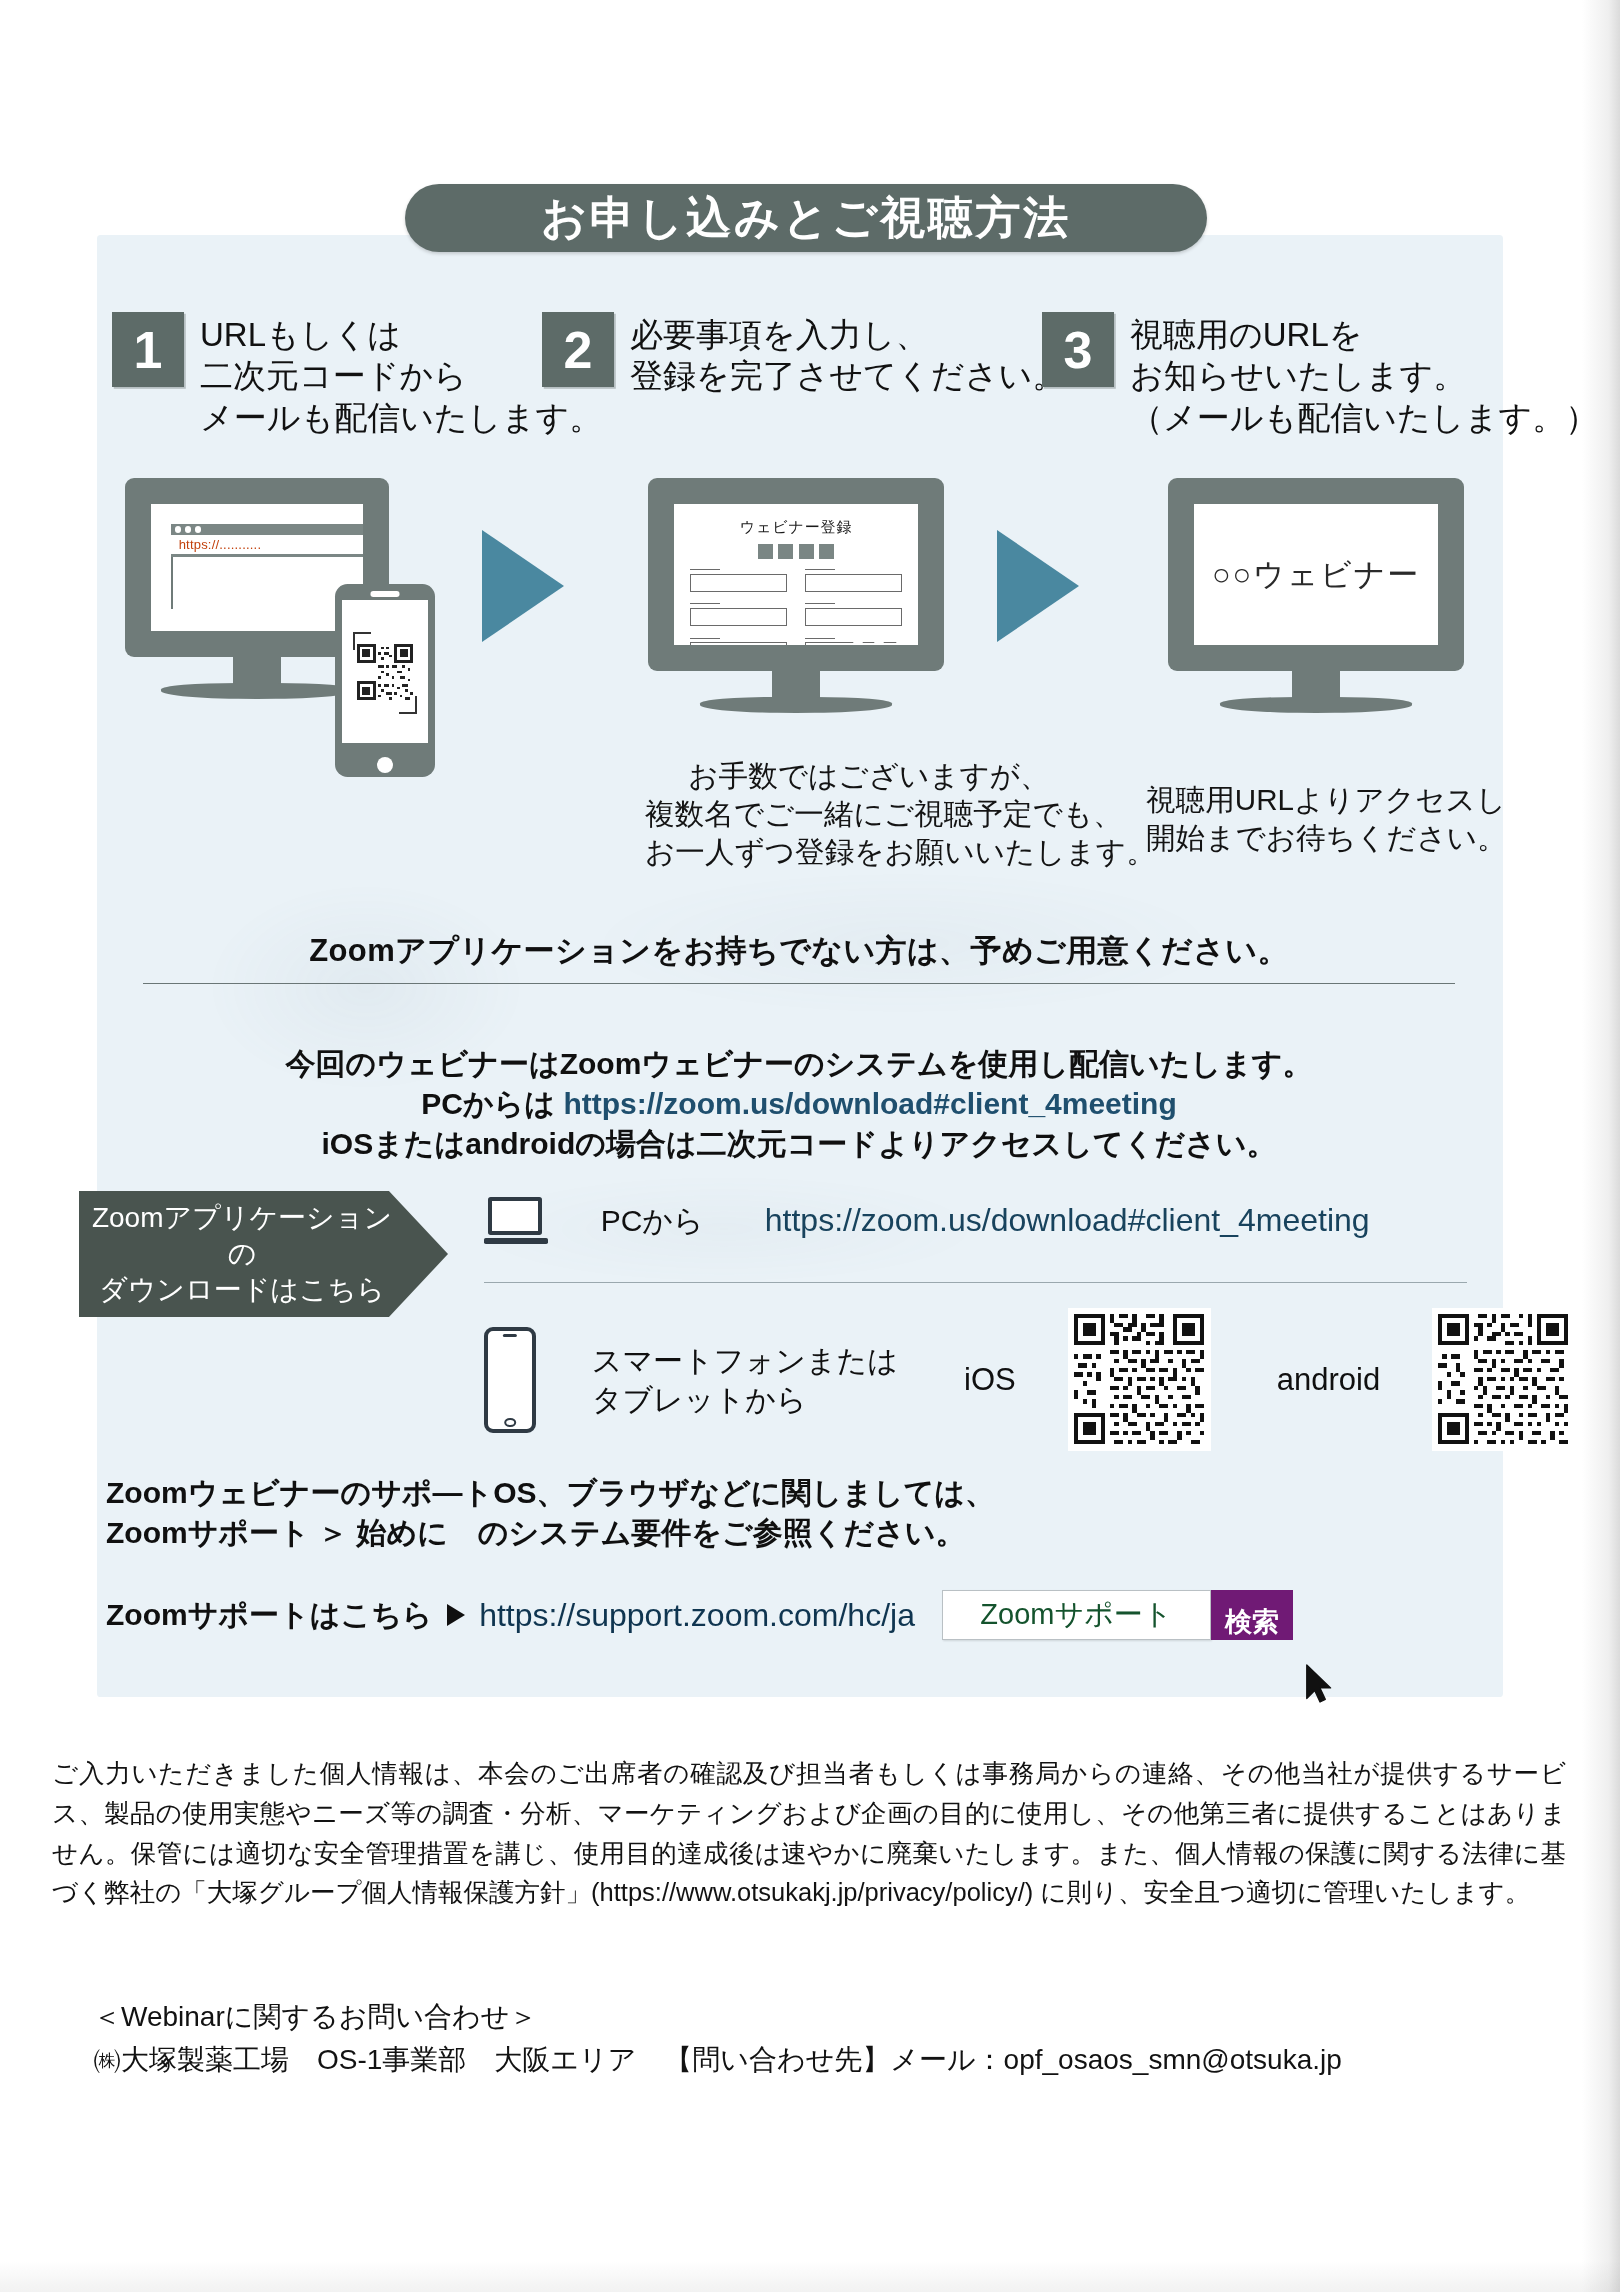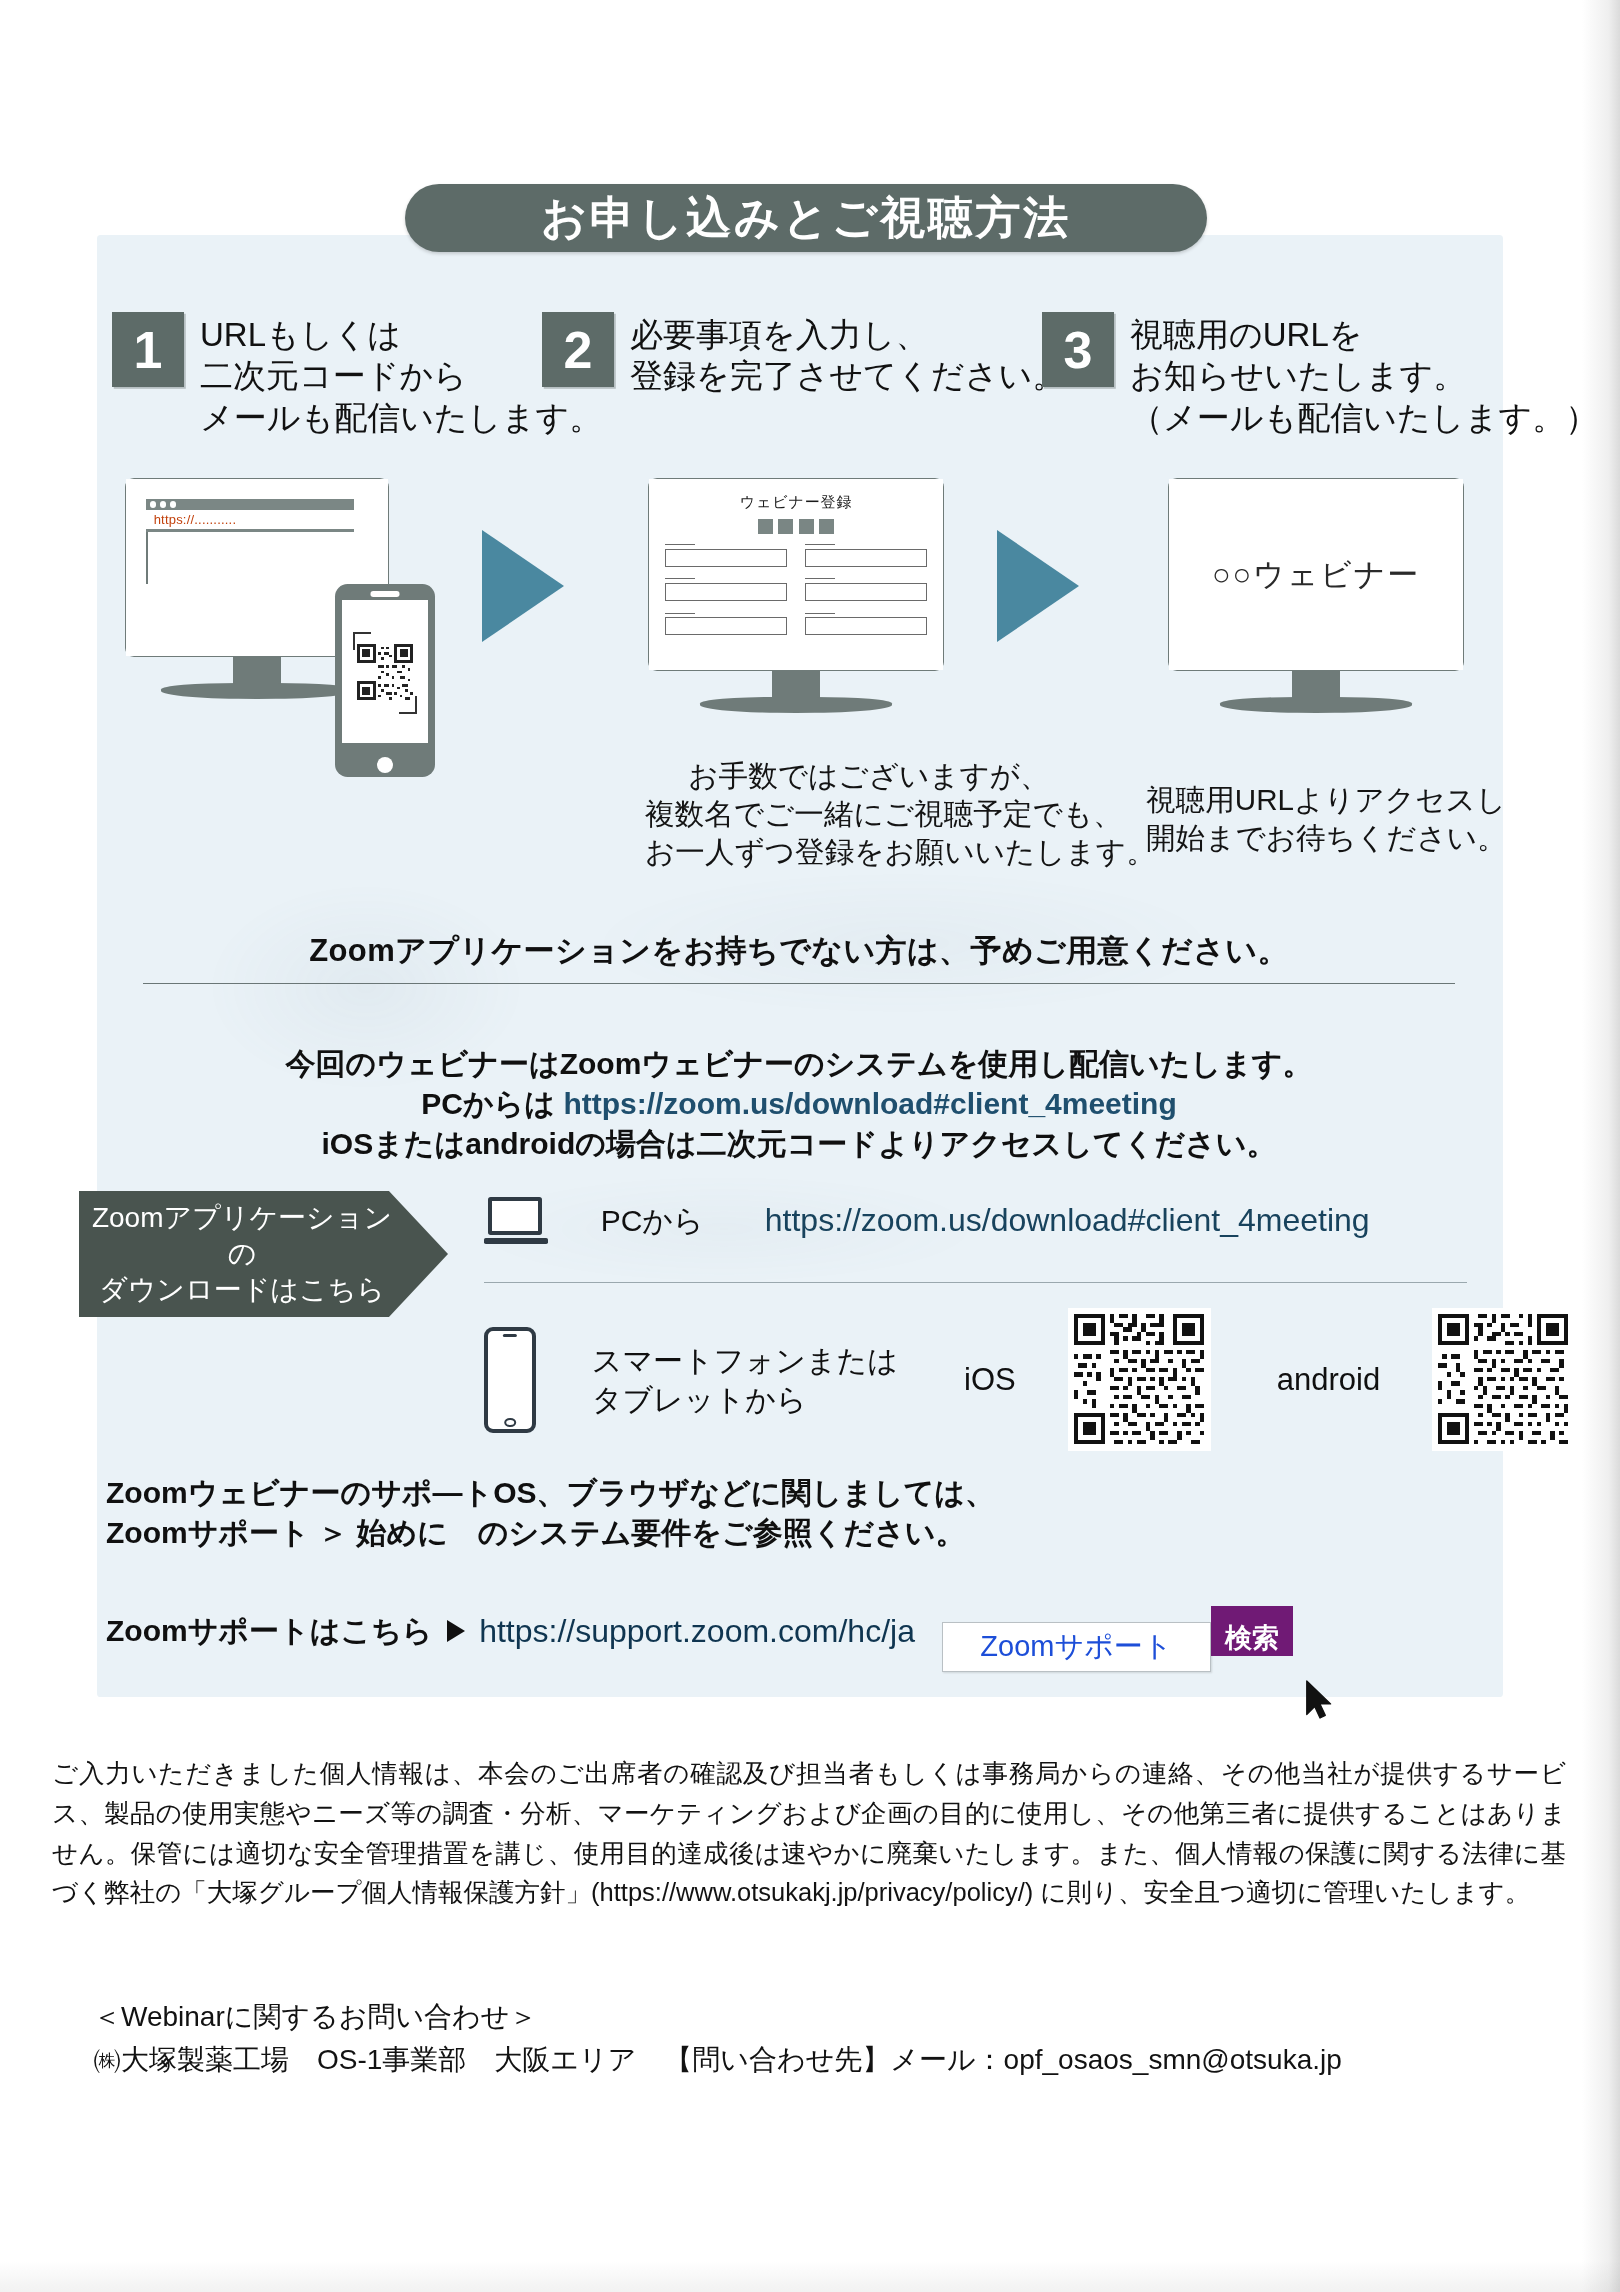--- a/index.html
+++ b/index.html
@@ -105,21 +105,21 @@
 
   #step-1 { left: 112px; top: 312px; }
   #step-2 { left: 542px; top: 312px; }
   #step-3 { left: 1042px; top: 312px; }
 
   
   .monitor { position: absolute; }
   .mon-bezel {
     background: #6f7b79;
     border-radius: 9px;
-    padding: 1px;
+    padding: 26px;
     box-sizing: border-box;
   }
   .mon-screen {
     background: #ffffff;
     width: 100%; height: 100%;
     box-sizing: border-box;
     position: relative;
     overflow: hidden;
   }
   .mon-neck {
@@ -434,24 +434,23 @@
   .support-link-row .slr-url {
     font-size: 32px; color: #0f3550;
   }
   .search-box {
     margin-left: 27px;
     width: 269px; height: 50px;
     background: #ffffff;
     border: 1.8px solid #b9c0c4;
     display: flex; align-items: center; justify-content: center;
     font-size: 29px;
-    color: #1d4ed8;
+    color: #14532d;
     box-shadow: 0.9px 0.9px 1.8px rgba(0,0,0,0.12);
     box-sizing: border-box;
-    margin-top: 32px;
   }
   .search-btn {
     width: 82px; height: 50px;
     background: #701a75;
     color: #ffffff;
     display: flex; align-items: flex-end; justify-content: center;
     font-size: 27px;
     font-weight: 700;
     position: relative;
     box-sizing: border-box;

